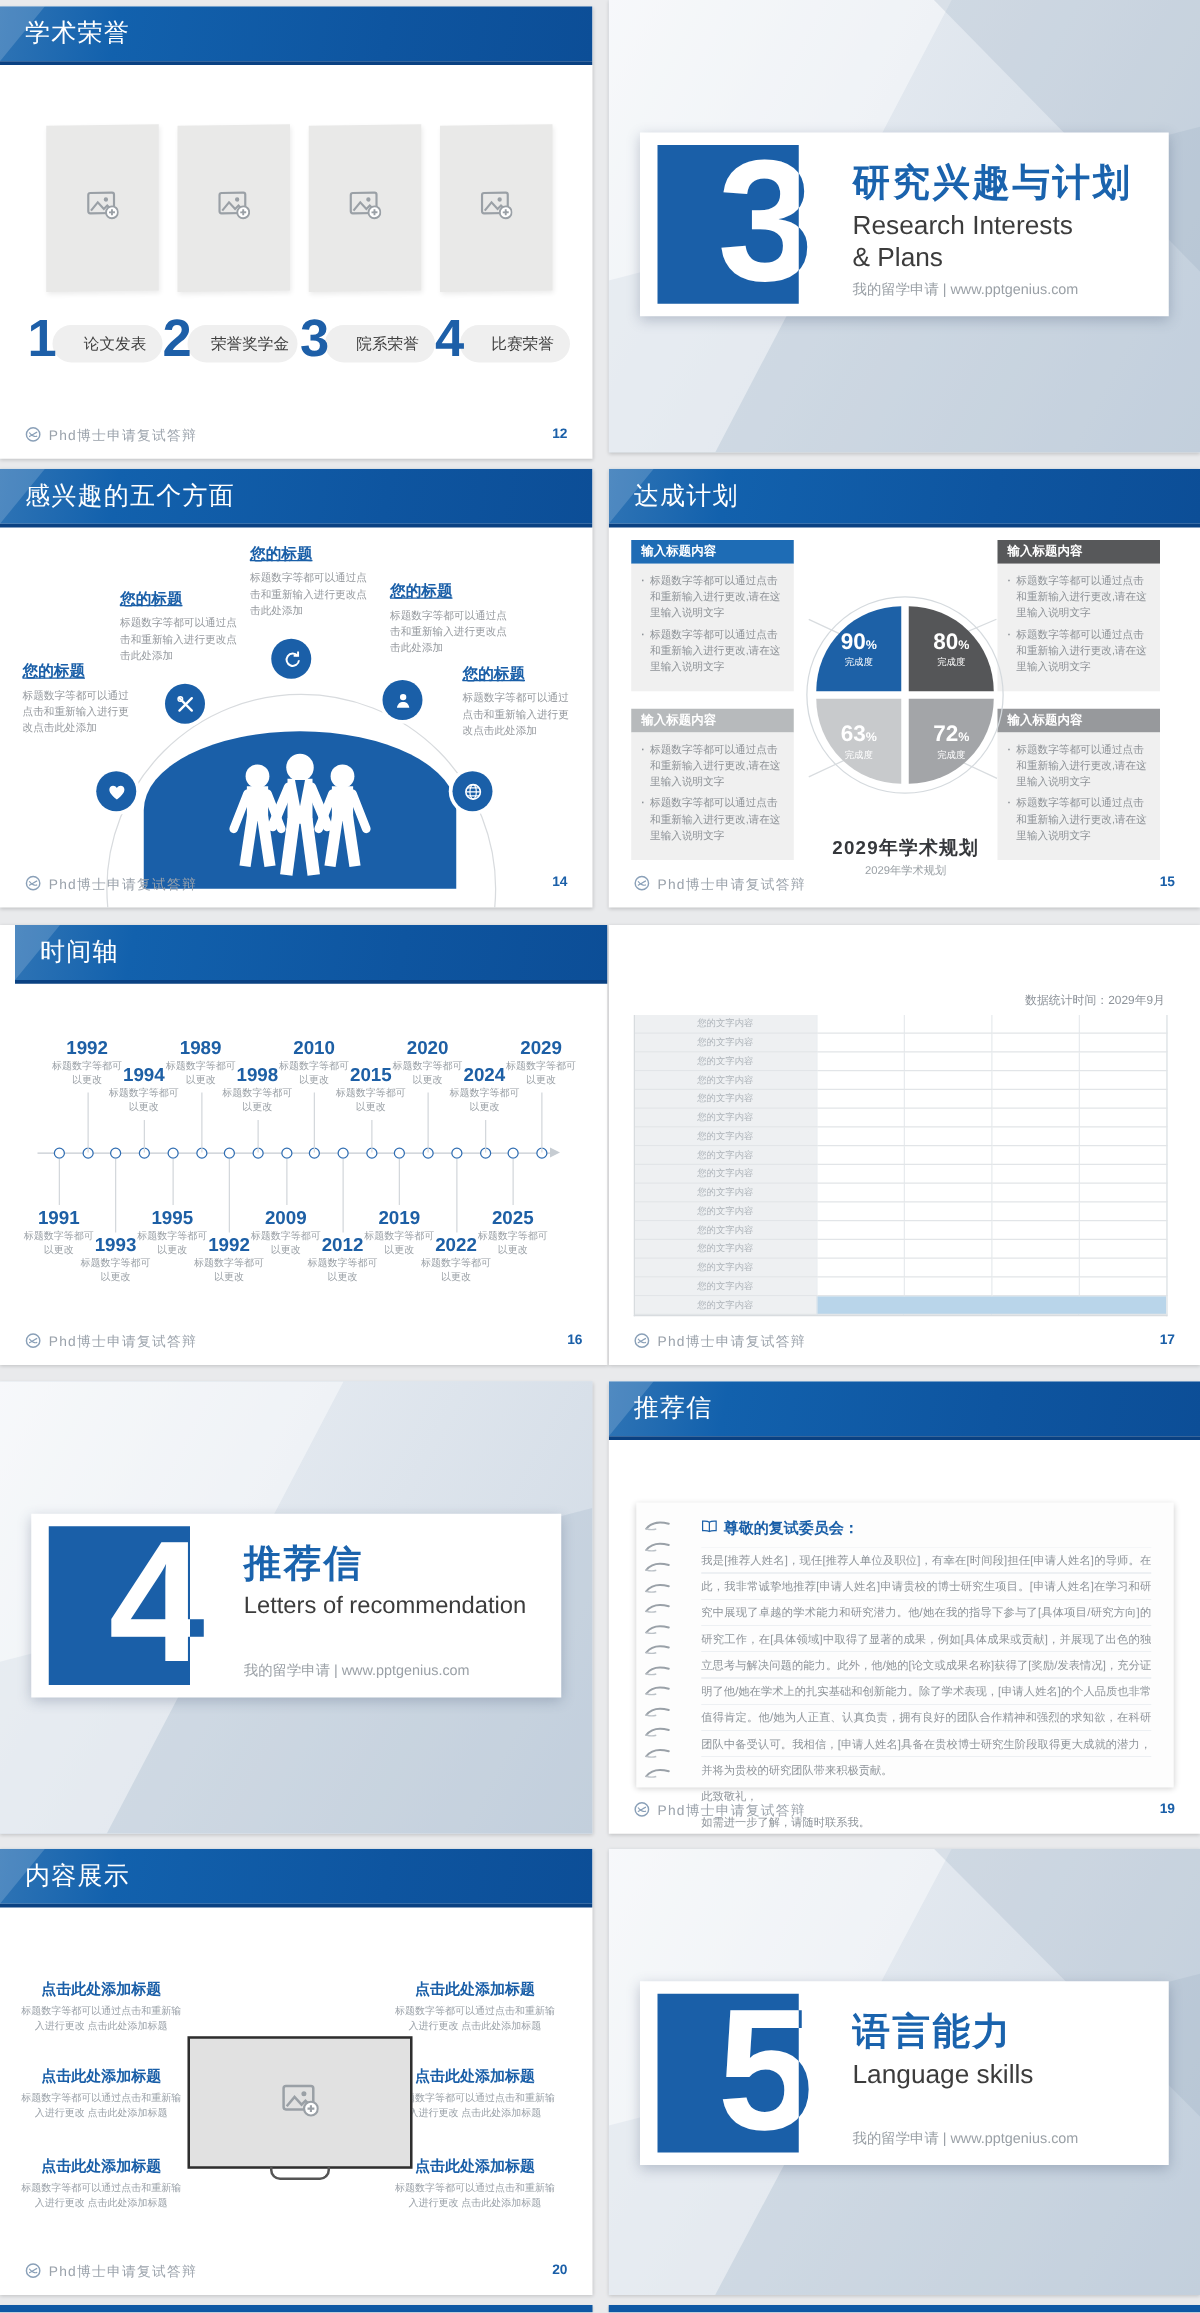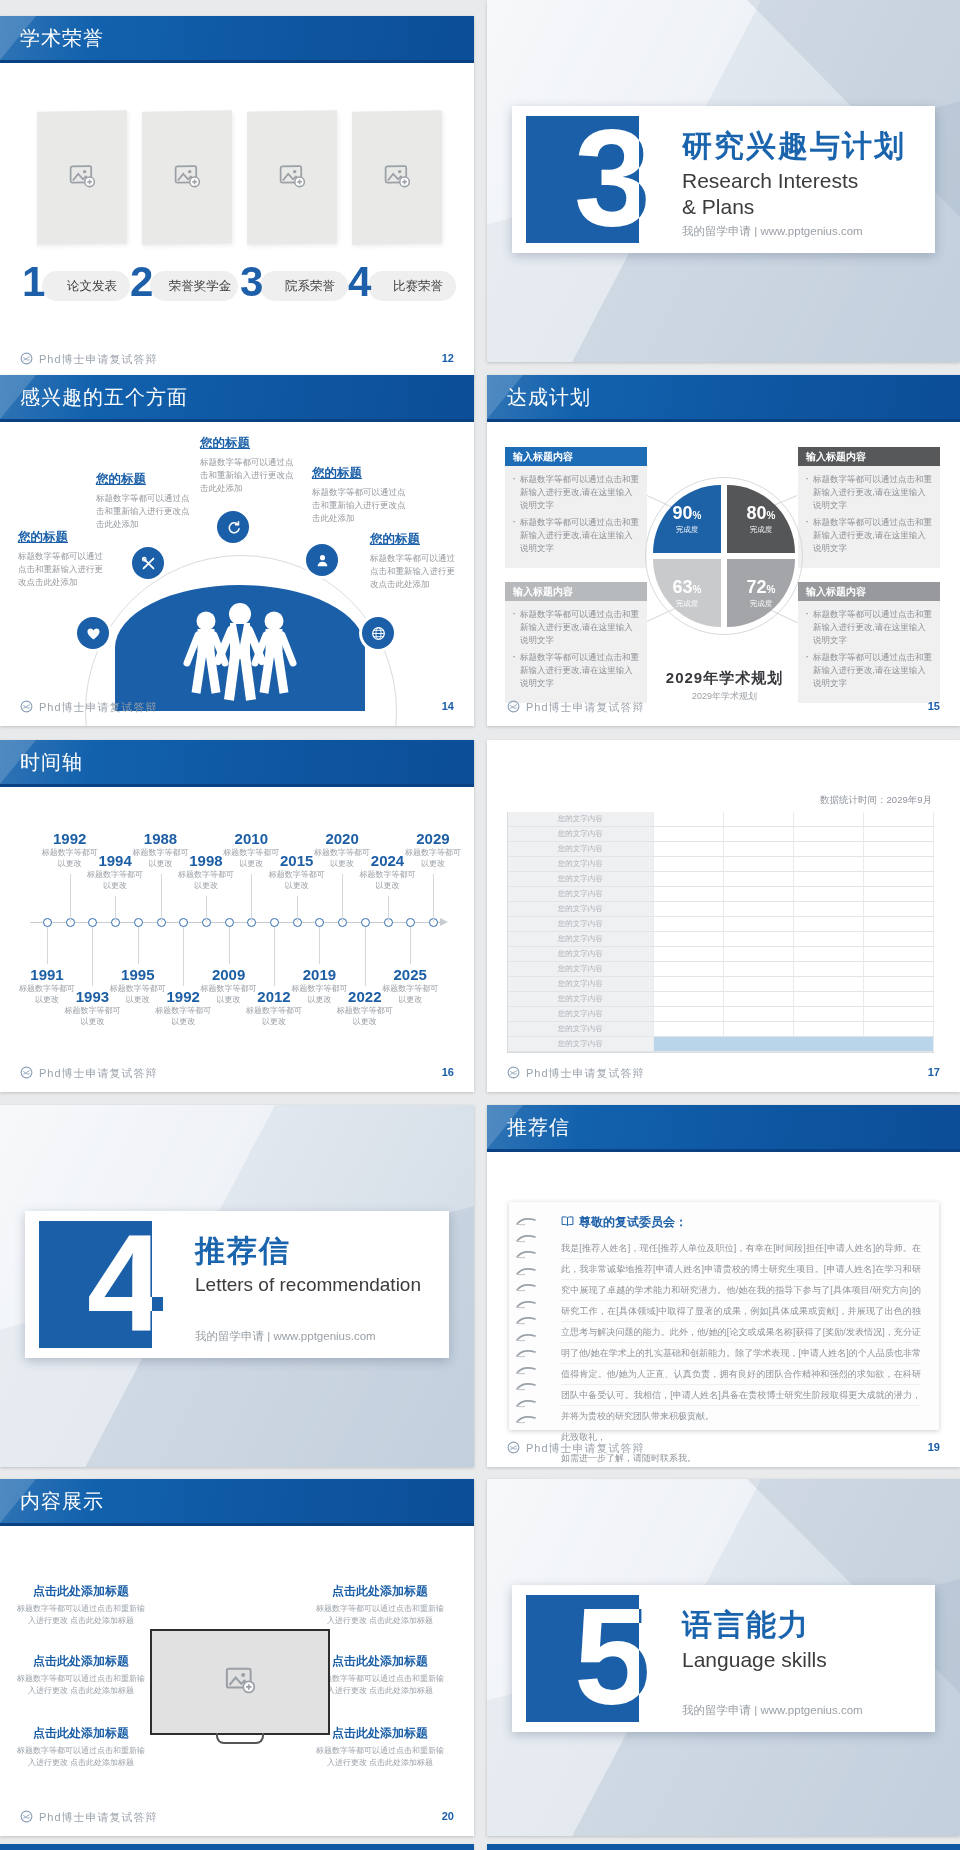--- a/index.html
+++ b/index.html
@@ -42,21 +42,21 @@
 
   
   .int-label{position:absolute;}
   .int-label .t{font-size:12.5px;font-weight:700;color:#1a5fa8;margin-bottom:4px;text-decoration:underline;}
   .int-label .b{font-size:8.5px;color:#95999e;line-height:1.55;}
   .arc-ring{position:absolute;left:85px;top:180px;width:310px;height:310px;border:1px solid #d8dbde;border-radius:50%;}
   .dome{position:absolute;left:115px;top:210px;width:250px;height:126px;background:#1a5fa8;border-radius:250px 250px 0 0/126px 126px 0 0;display:flex;justify-content:center;}
   .int-ico{position:absolute;width:32px;height:32px;background:#1a5fa8;border-radius:50%;display:flex;align-items:center;justify-content:center;box-shadow:0 0 0 3px #fff;}
 
   
-  .pbox{position:absolute;width:142px;margin-top:15px;}
+  .pbox{position:absolute;width:130px;}
   .pbox .ph{height:19px;line-height:19px;color:#fff;font-size:10px;font-weight:700;padding-left:8px;}
   .pbox .pb{background:#f0f0f0;padding:7px 7px 8px 7px;}
   .pbox .pb div{font-size:8.5px;color:#8d9297;line-height:1.5;margin-bottom:5px;padding-left:8px;position:relative;}
   .pbox .pb div::before{content:"·";position:absolute;left:1px;top:0;font-weight:700;color:#8d9297;}
   .quad{position:absolute;left:166px;top:110px;width:142px;height:142px;}
   .quad::before{content:"";position:absolute;inset:-8px;border:1px solid #d5dade;border-radius:50%;}
   .q{position:absolute;width:68px;height:68px;display:flex;flex-direction:column;align-items:center;justify-content:center;color:#fff;}
   .q .v{font-size:18px;font-weight:700;}
   .q .v small{font-size:10px;}
   .q .u{font-size:7.5px;margin-top:1px;}
@@ -101,21 +101,21 @@
   .monitor{position:absolute;left:150px;top:150px;width:176px;height:102px;border:2px solid #2e2e2e;background:#e1e1e1;display:flex;align-items:center;justify-content:center;}
   .mstand{position:absolute;left:216px;top:254px;width:44px;height:9px;border:2px solid #555;border-top:none;border-radius:0 0 8px 8px;}
 
   .sliver{position:absolute;height:6px;background:#0f58a4;box-shadow:0 1px 2px rgba(0,0,0,.2);}
 </style>
 </head>
 <body>
 
 <div id="canvas">
 
-  <div class="slide" style="left:0;top:16px;width:474px;height:362px;">
+  <div class="slide" style="left:0;top:5px;width:474px;height:362px;">
     <div class="sl-header">
       <div class="sl-title">学术荣誉</div>
     </div>
     <div id="honors-cards">
         <div class="hcard" style="left:37px">
        <span><svg width="26" height="26" viewBox="0 0 24 24">
               <rect x="1.5" y="3" width="19" height="15" rx="1.5" fill="none" stroke="#9aa0a6" stroke-width="1.6"></rect>
               <circle cx="14.5" cy="8" r="1.6" fill="#9aa0a6"></circle>
               <path d="M3.5 16l5-6 4.5 5 2.5-2.5 3.5 3.5" fill="none" stroke="#9aa0a6" stroke-width="1.6"></path>
               <circle cx="19" cy="17.5" r="4.4" fill="#fff" stroke="#9aa0a6" stroke-width="1.4"></circle>
@@ -358,21 +358,21 @@
     <div class="s-footer">
       <span class="f-logo"><svg width="13" height="13" viewBox="0 0 16 16">
             <circle cx="8" cy="8" r="6.6" fill="none" stroke="#8aa0b8" stroke-width="1.4"></circle>
             <path d="M4 10.2c2.5-.6 5.5-3.6 8-4.4M4.2 6.2c1.8 3 5.8 4.6 7.8 3.4" fill="none" stroke="#8aa0b8" stroke-width="1.1"></path>
           </svg></span>
       <span class="f-brand">Phd博士申请复试答辩</span>
       <span class="f-page">15</span>
     </div>
   </div>
 
-  <div class="slide" id="s16" style="left:0;top:740px;width:474px;height:352px;">
+  <div class="slide" id="s16" style="left:0;top:740px;width:474px;height:352px;padding-left:12px;">
     <div class="sl-header">
       <div class="sl-title">时间轴</div>
     </div>
     <div class="tl-line"></div>
     <div class="tl-arrow"></div>
     <div id="tl-host">
         <div class="tl-dot" style="left:43.0px"></div>
         <div class="tl-ev" style="left:19.0px;top:226px">
          <div class="tl-year">1991</div>
          <div class="tl-cap">标题数字等都可以更改</div>
@@ -397,21 +397,21 @@
         </div>
         <div class="tl-stem" style="left:115.1px;top:156px;height:26px"></div>
         <div class="tl-dot" style="left:133.8px"></div>
         <div class="tl-ev" style="left:109.8px;top:226px">
          <div class="tl-year">1995</div>
          <div class="tl-cap">标题数字等都可以更改</div>
         </div>
         <div class="tl-stem" style="left:137.8px;top:187px;height:37px"></div>
         <div class="tl-dot" style="left:156.5px"></div>
         <div class="tl-ev" style="left:132.5px;top:90px">
-         <div class="tl-year">1988</div>
+         <div class="tl-year">1989</div>
          <div class="tl-cap">标题数字等都可以更改</div>
         </div>
         <div class="tl-stem" style="left:160.5px;top:134px;height:48px"></div>
         <div class="tl-dot" style="left:179.2px"></div>
         <div class="tl-ev" style="left:155.2px;top:248px">
          <div class="tl-year">1992</div>
          <div class="tl-cap">标题数字等都可以更改</div>
         </div>
         <div class="tl-stem" style="left:183.2px;top:187px;height:59px"></div>
         <div class="tl-dot" style="left:201.9px"></div>

